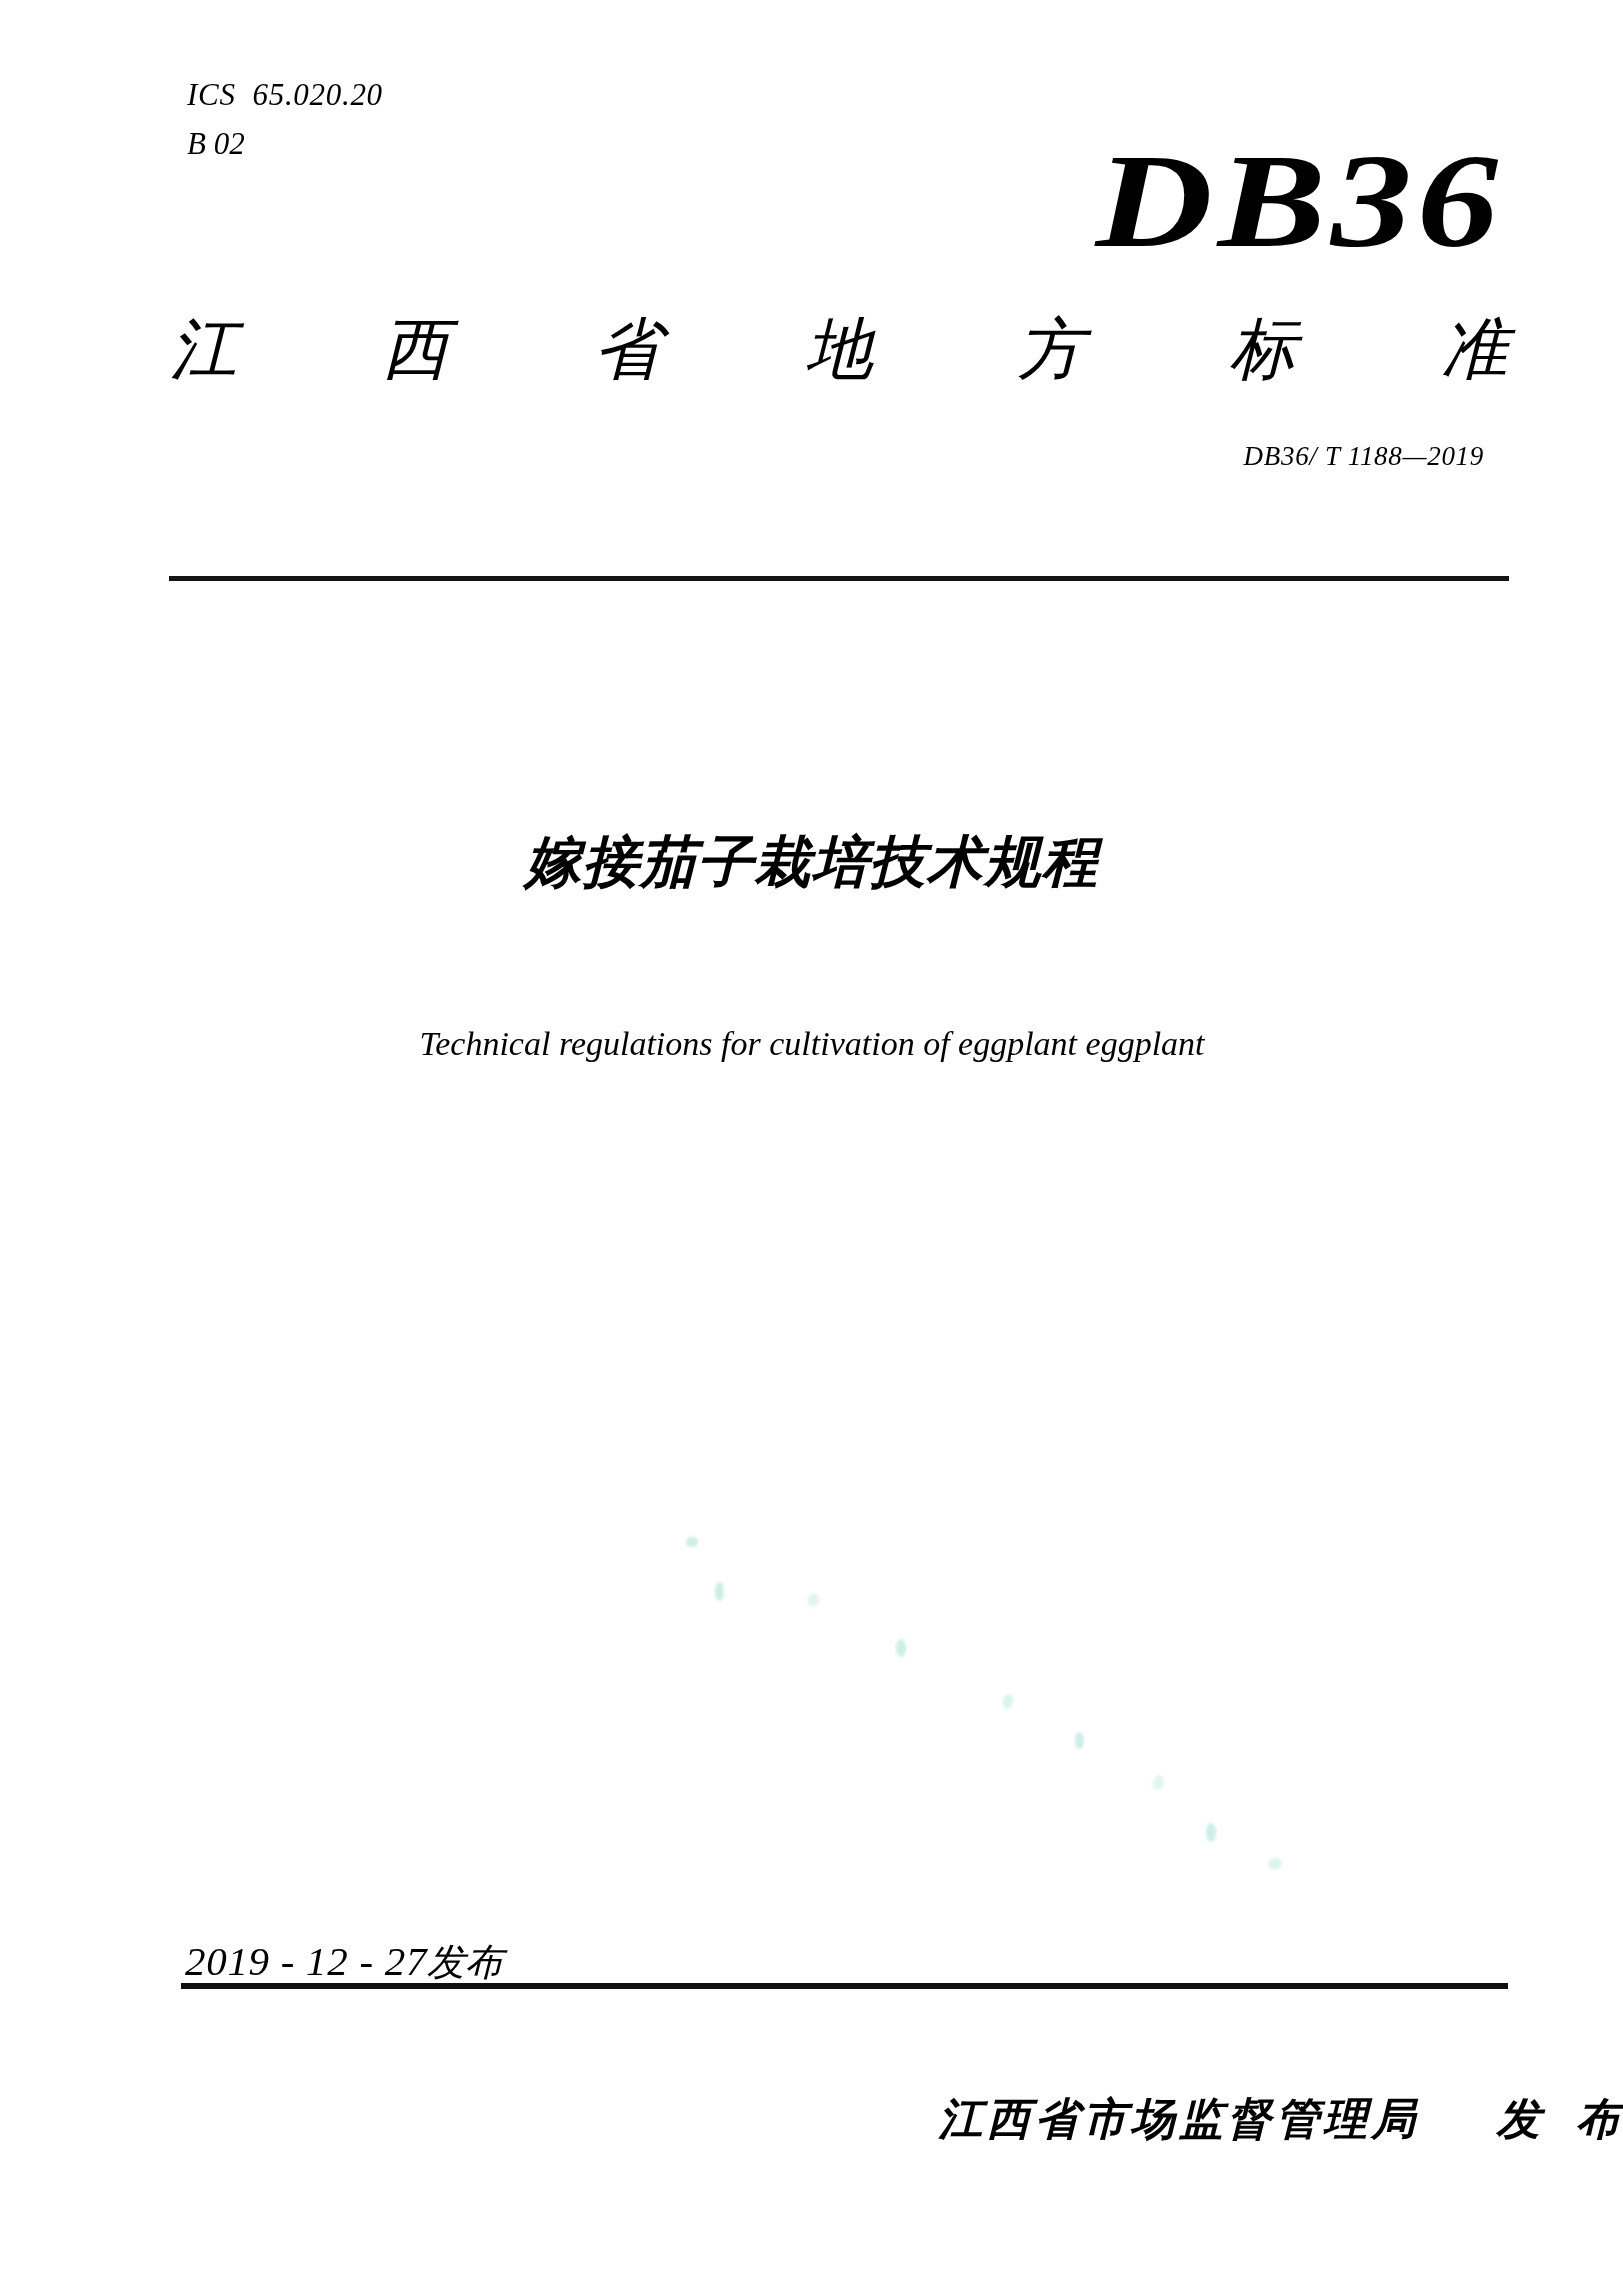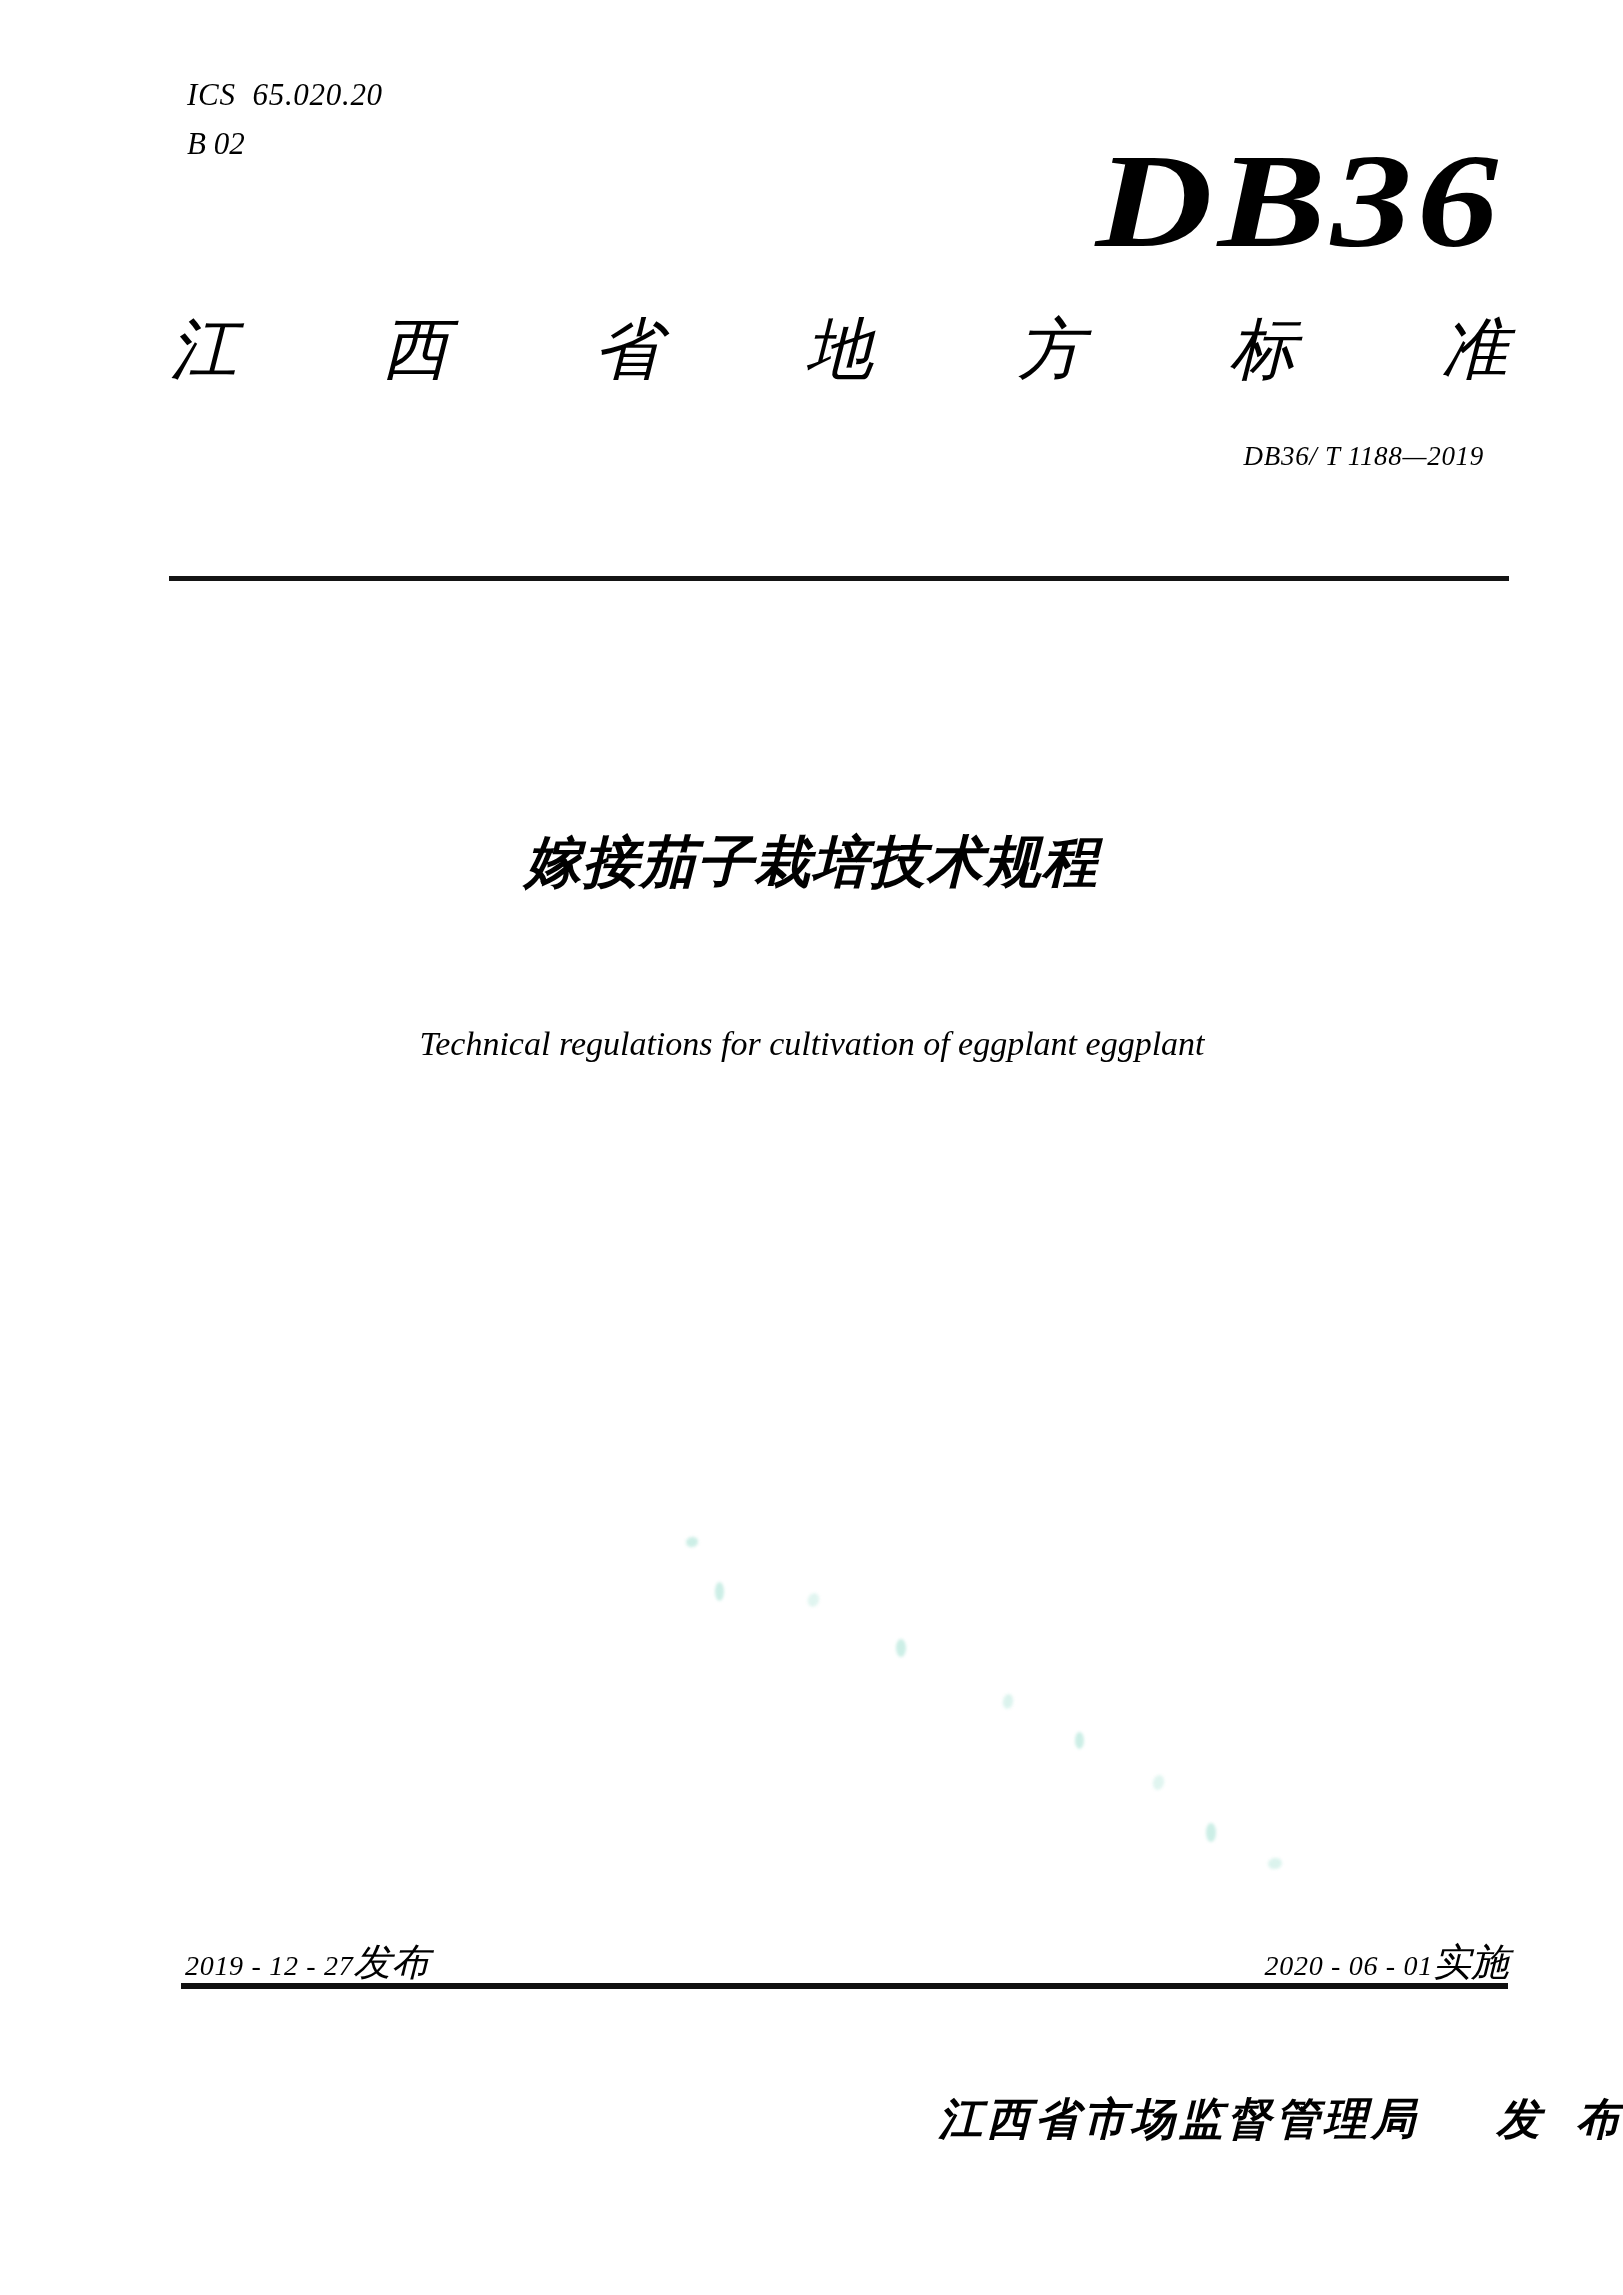--- a/index.html
+++ b/index.html
@@ -97,21 +97,21 @@
   .dates-row {
     position: absolute;
     left: 185px;
     top: 1937px;
     width: 1324px;
     display: flex;
     justify-content: space-between;
     align-items: baseline;
   }
   .date-group { display: flex; align-items: baseline; white-space: nowrap; }
-  .date-num   { font-size: 28px; letter-spacing: 0.7px; }
+  .date-num   { font-size: 41px; letter-spacing: 0.7px; }
   .date-label { font-size: 38px; font-family: "Liberation Sans", "DejaVu Sans", sans-serif; }
   .rule-bottom {
     position: absolute;
     left: 181px;
     top: 1983px;
     width: 1327px;
     height: 5.5px;
     background: #101010;
   }
   .publisher-row {
@@ -200,24 +200,20 @@
   <div class="speck"></div>
   <div class="speck"></div>
   <div class="speck"></div>
   <div class="speck"></div>
 
   <div class="dates-row">
     <div class="date-group">
       <span class="date-num serif">2019 - 12 - 27</span>
       <span class="date-label">发布</span>
     </div>
-    <div class="date-group">
-      <span class="date-num serif">2020 - 06 - 01</span>
-      <span class="date-label">实施</span>
-    </div>
   </div>
 
   <div class="rule-bottom"></div>
 
   <div class="publisher-row">
     <span>江西省市场监督管理局</span><span class="publish-label">发 布</span>
   </div>
 
 </div>
 

